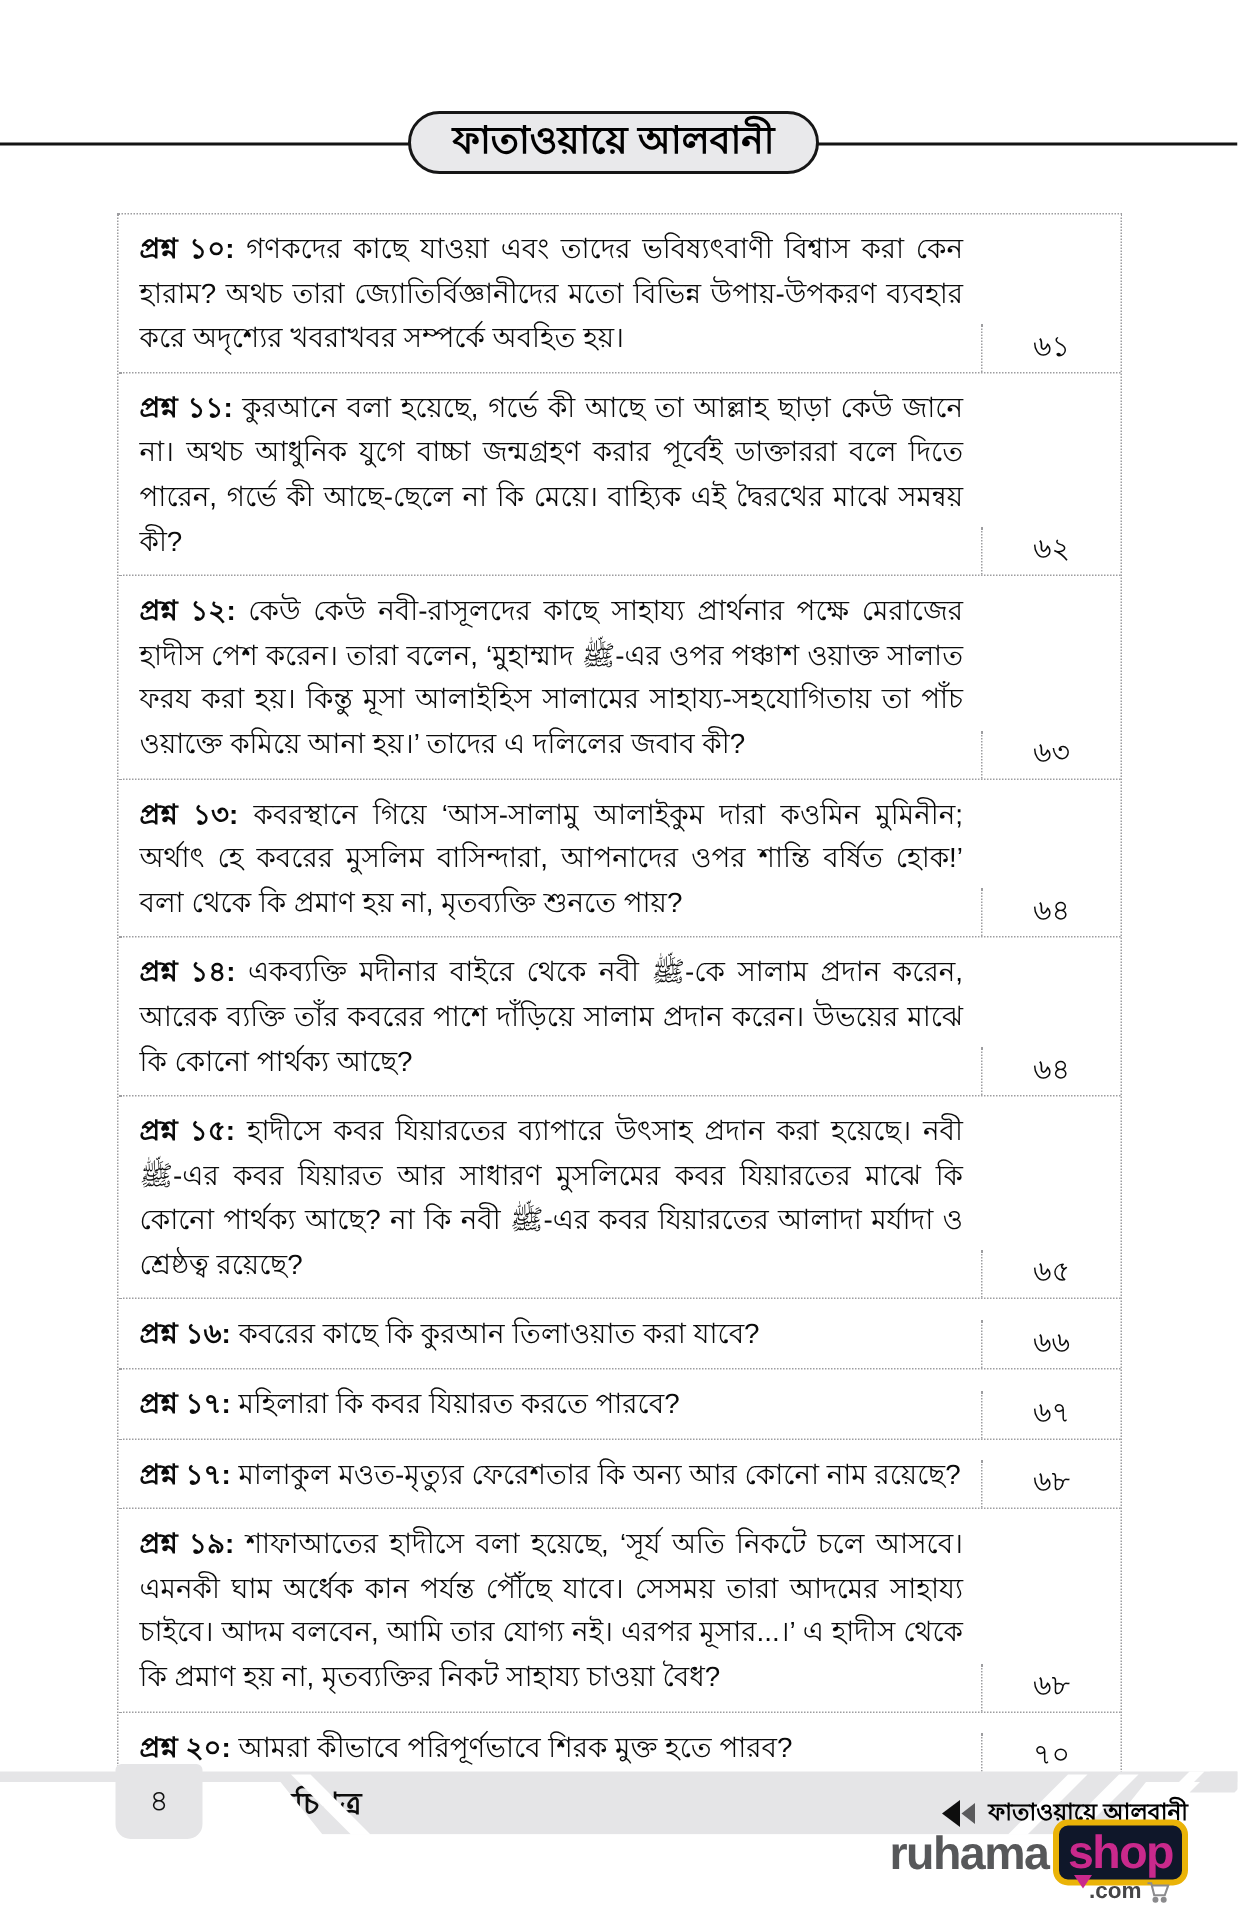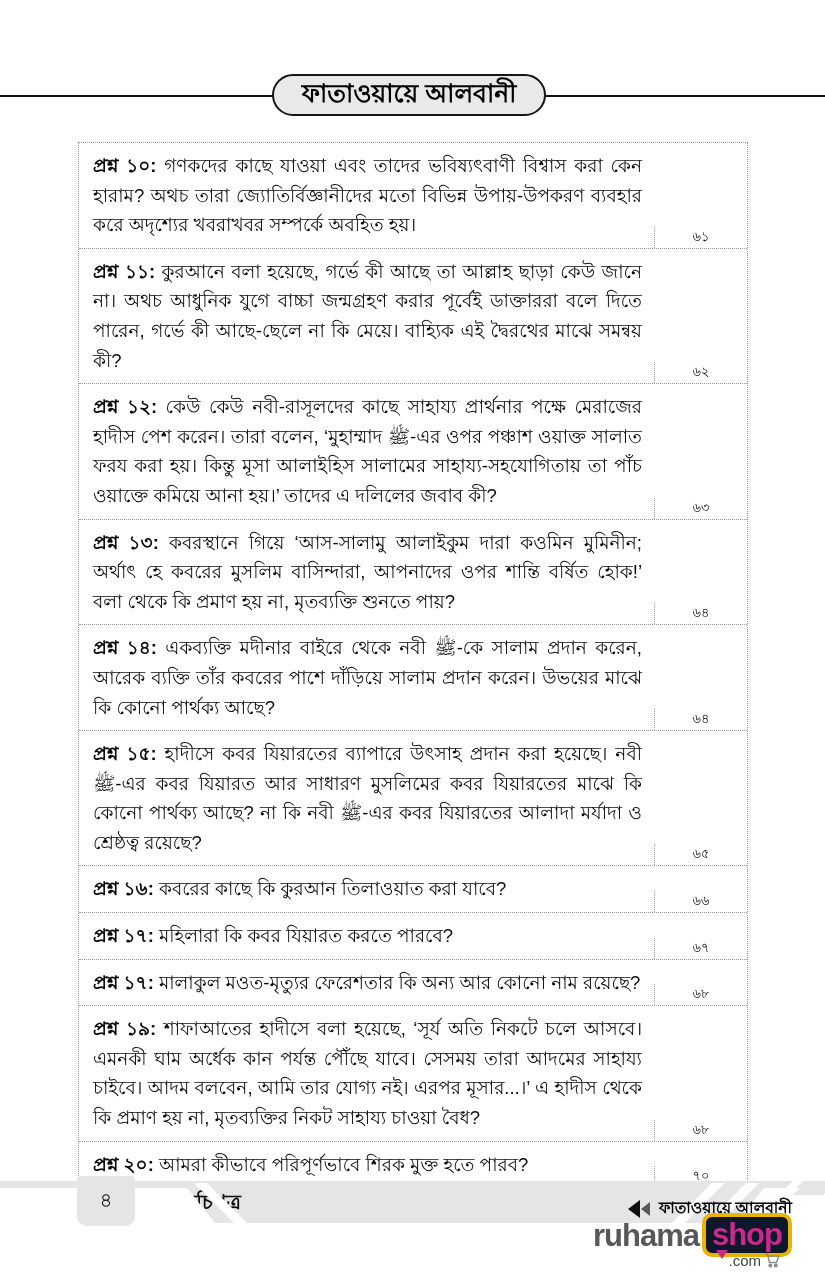--- a/index.html
+++ b/index.html
@@ -32,21 +32,21 @@
   .toc-row { display:flex; align-items:flex-end; border-bottom:1px dotted #9d9da0; }
   .q-cell {
     flex:1 1 auto; padding:8px 12px 8px 14px;
     font-size:18.5px; line-height:1.6; text-align:justify;
     color:#0b0b0b;
   }
   .q-label { font-weight:700; }
   .page-cell {
     flex:0 0 92px; width:92px; border-left:1px dotted #9d9da0;
     display:flex; align-items:center; justify-content:center;
-    font-size:13px; color:#0b0b0b;
+    font-size:19px; color:#0b0b0b;
   }
 
   
   .footer-strip { position:absolute; top:1181px; left:0; width:825px; height:7px; background:#e5e5e7; }
   .page-box {
     position:absolute; top:1176px; left:77px; width:58px; height:50px;
     background:#e5e5e7; border-radius:4px 4px 10px 10px;
     display:flex; align-items:center; justify-content:center;
     font-size:20px; color:#111;
   }
@@ -92,22 +92,22 @@
     padding:0 6px;
   }
   .logo-bubble::after {
     content:""; position:absolute; left:10px; bottom:-12px;
     width:0; height:0;
     border:6px solid transparent; border-top:9px solid #c9298c;
   }
   .logo-shop { font-size:31px; font-weight:700; color:#c9298c; line-height:1.15; letter-spacing:-1px; }
   .logo-com {
     position:absolute; top:1252px; right:44px;
-    display:flex; align-items:center; gap:3px;
-    font-size:15px; font-weight:400; color:#454547;
+    display:flex; align-items:flex-end; gap:3px;
+    font-size:15px; font-weight:700; color:#454547;
   }
 </style>
 </head>
 <body>
 
 <div class="header-line"></div>
 <div class="title-pill">
   <span>ফাতাওয়ায়ে আলবানী</span>
 </div>
 

